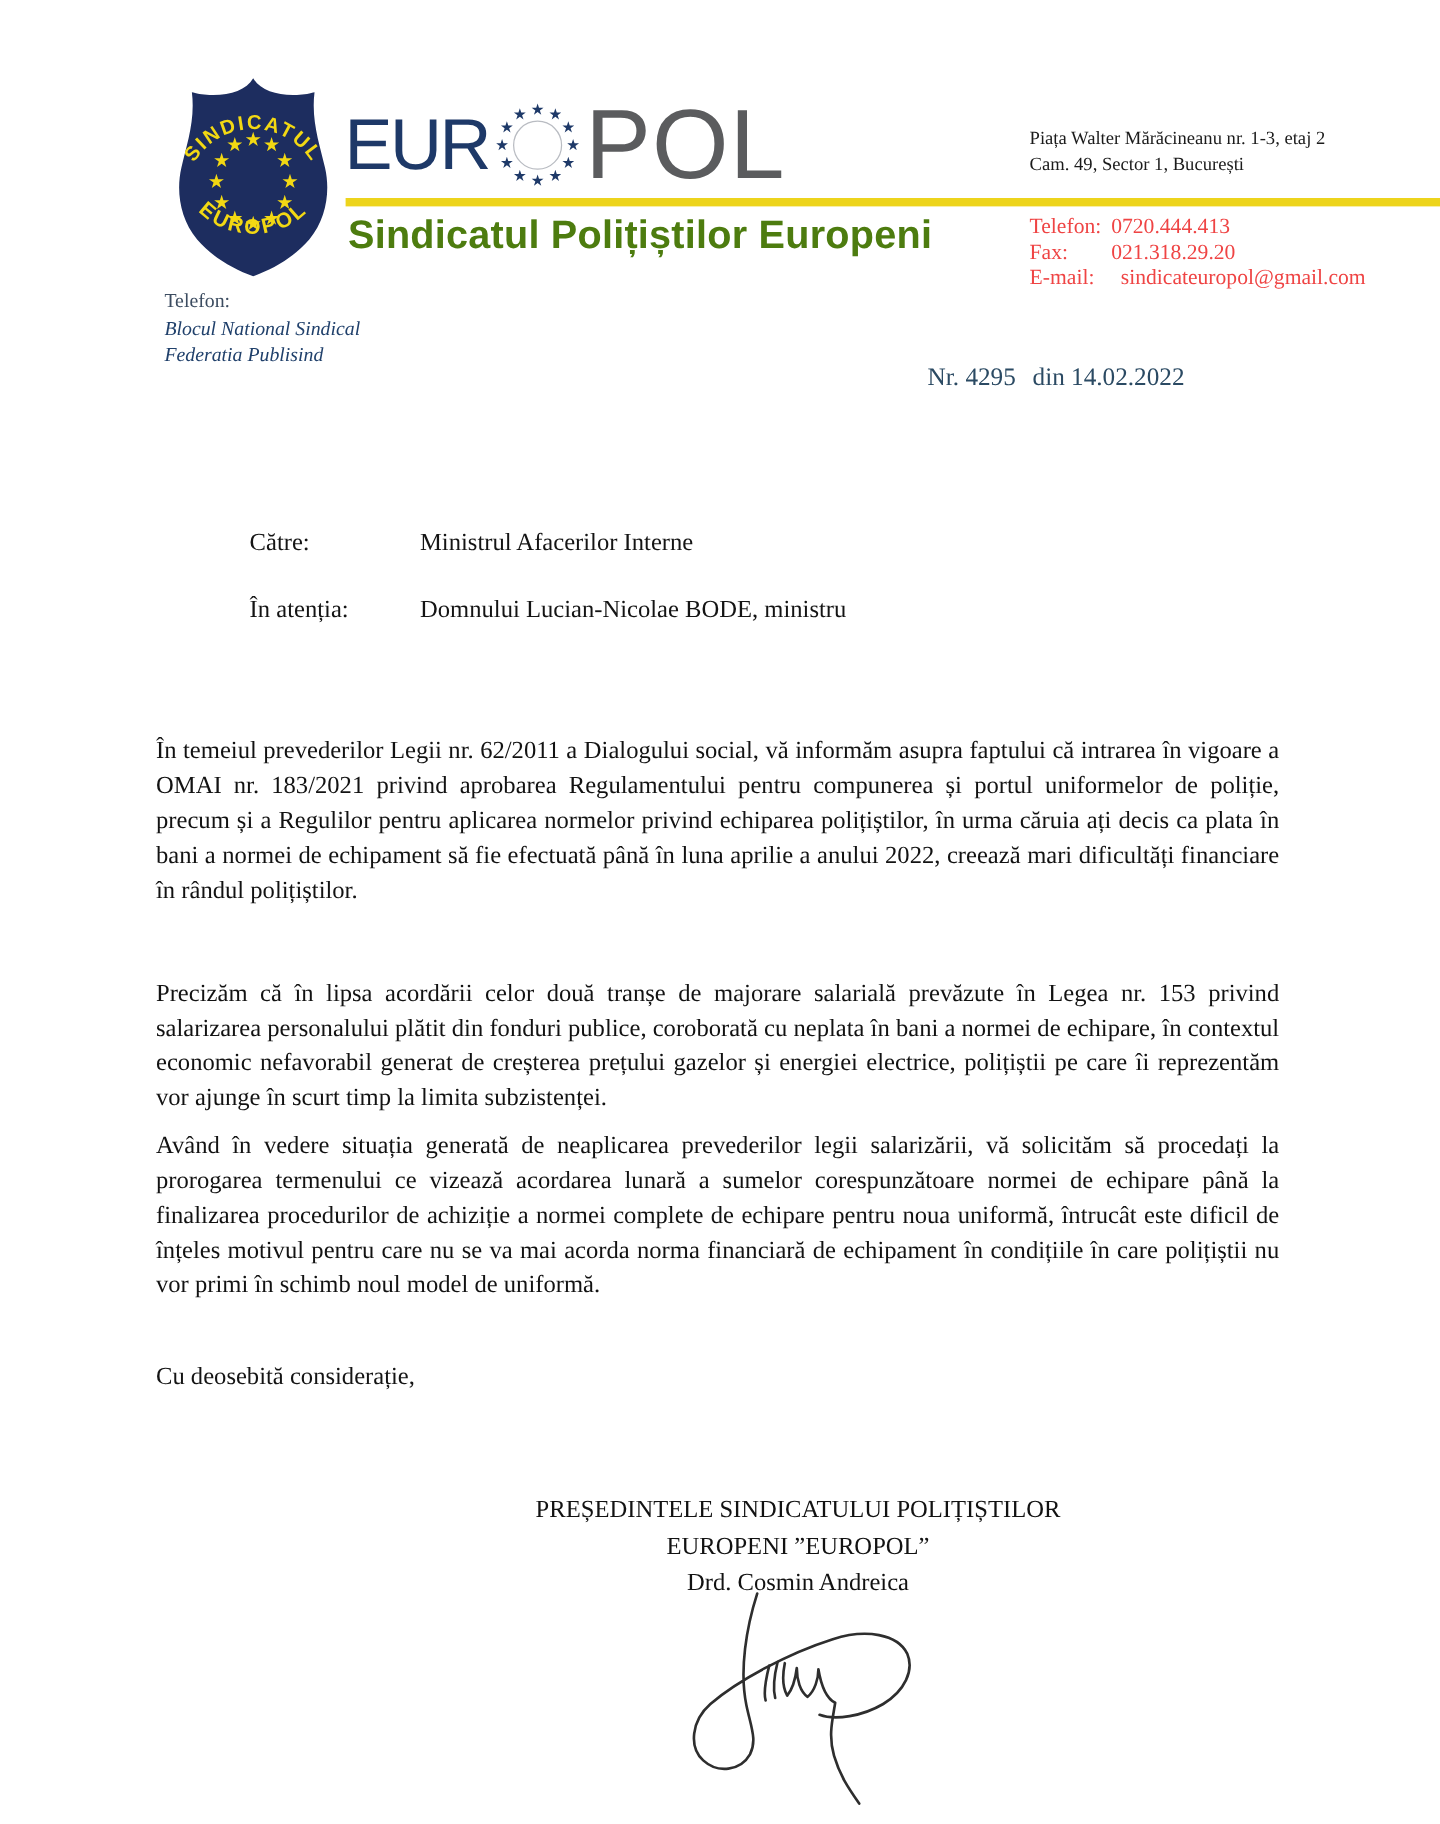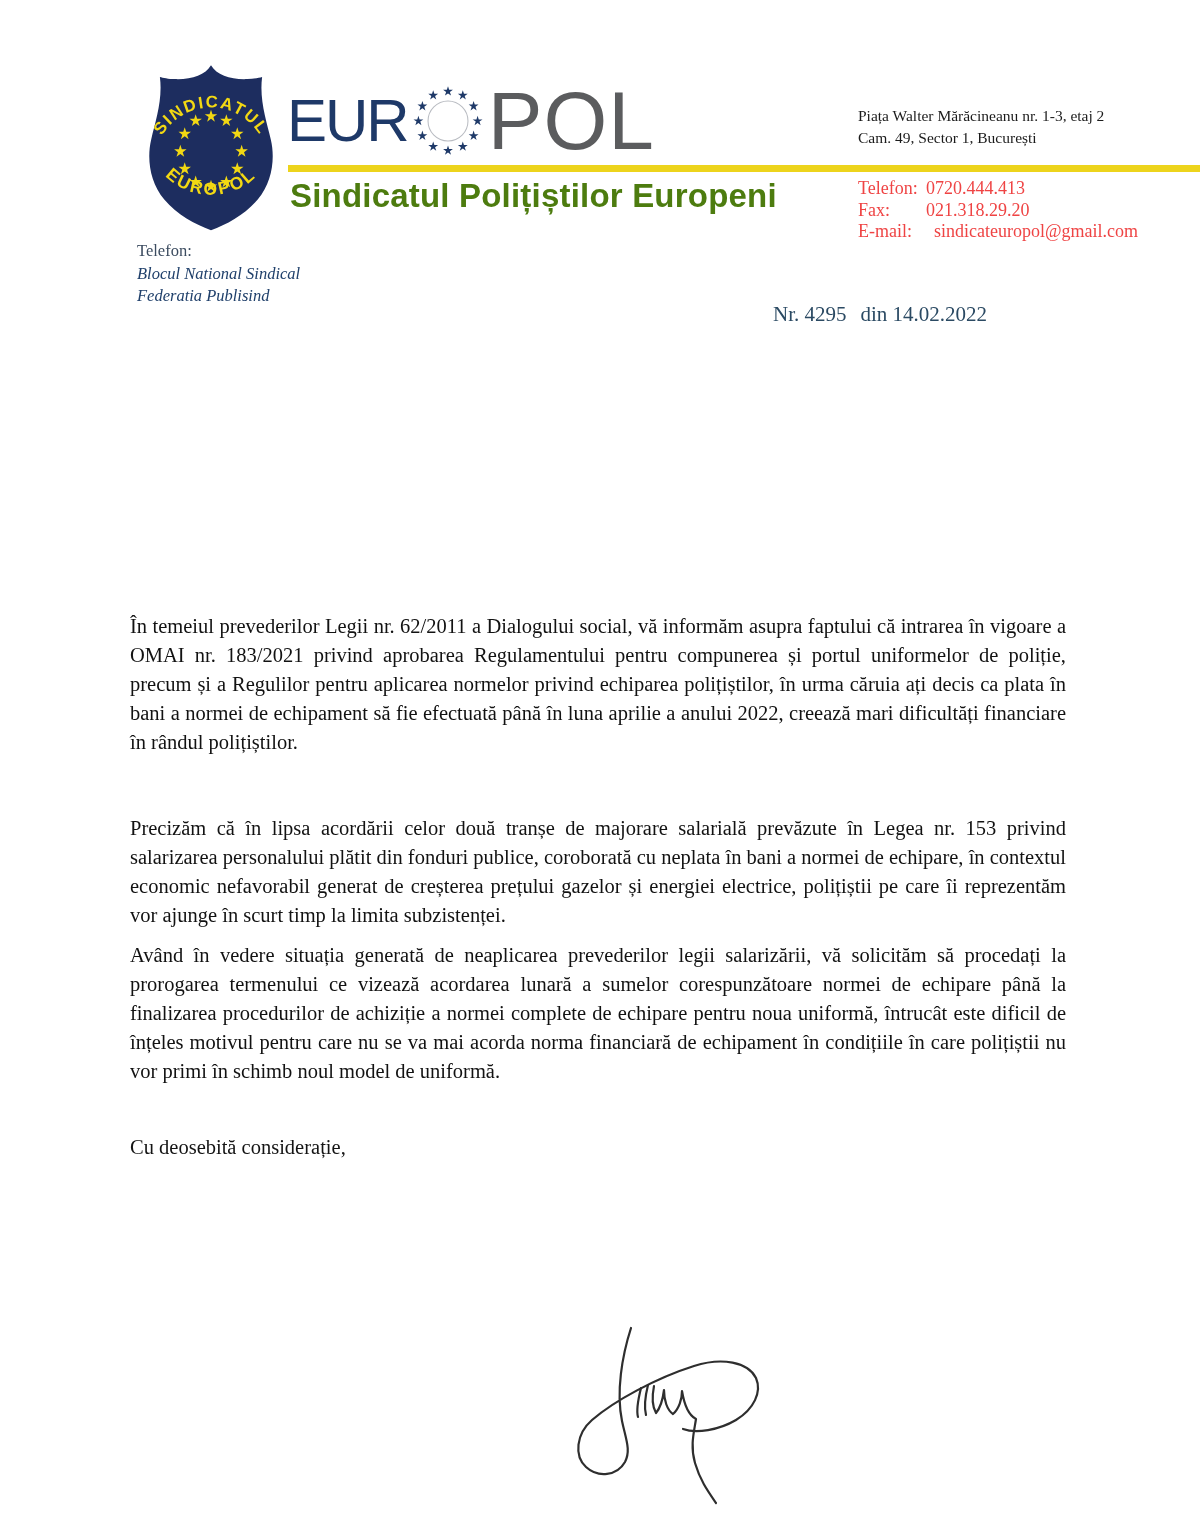--- a/index.html
+++ b/index.html
@@ -137,29 +137,44 @@
   <div class="affil">
     <div class="a-label">Telefon:</div>
     <div class="a-line">Blocul National Sindical</div>
     <div class="a-line">Federatia Publisind</div>
   </div>
 
   <div class="refline">
     <span>Nr. 4295</span><span class="gap"></span><span>din 14.02.2022</span>
   </div>
 
+  <div class="recip">
+    <div class="rrow">
+      <span class="rlbl">Către:</span>
+      <span class="rval">Ministrul Afacerilor Interne</span>
+    </div>
+    <div class="rrow">
+      <span class="rlbl">În atenția:</span>
+      <span class="rval">Domnului Lucian-Nicolae BODE, ministru</span>
+    </div>
+  </div>
 
   <p class="para p1"><span>În temeiul prevederilor Legii nr. 62/2011 a Dialogului social, vă informăm asupra faptului că intrarea în vigoare a OMAI nr. 183/2021 </span><span class="it">privind aprobarea Regulamentului pentru compunerea și portul uniformelor de poliție, precum și a Regulilor pentru aplicarea normelor privind echiparea polițiștilor,</span><span> în urma căruia ați decis ca plata în bani a normei de echipament să fie efectuată până în luna aprilie a anului 2022, creează mari dificultăți financiare în rândul polițiștilor.</span></p>
 
   <p class="para p2"><span>Precizăm că în lipsa acordării celor două tranșe de majorare salarială prevăzute în Legea nr. 153 </span><span class="it">privind salarizarea personalului plătit din fonduri publice, coroborată cu neplata în bani a normei de echipare,</span><span> în contextul economic nefavorabil generat de creșterea prețului gazelor și energiei electrice, polițiștii pe care îi reprezentăm vor ajunge în scurt timp la limita subzistenței.</span></p>
 
   <p class="para p3"><span>Având în vedere situația generată de neaplicarea prevederilor legii salarizării, vă solicităm să procedați la prorogarea termenului ce vizează acordarea lunară a sumelor corespunzătoare normei de echipare până la finalizarea procedurilor de achiziție a normei complete de echipare pentru noua uniformă, întrucât este dificil de înțeles motivul pentru care nu se va mai acorda norma financiară de echipament în condițiile în care polițiștii nu vor primi în schimb noul model de uniformă.</span></p>
 
   <div class="closing">Cu deosebită considerație,</div>
 
+  <div class="sigblock">
+    <div>PREȘEDINTELE SINDICATULUI POLIȚIȘTILOR</div>
+    <div>EUROPENI ”EUROPOL”</div>
+    <div>Drd. Cosmin Andreica</div>
+  </div>
 
   <svg class="handsig" viewBox="0 0 250 190" aria-hidden="true">
     <g fill="none" stroke="#2e2e2e" stroke-width="2.2" stroke-linecap="round" stroke-linejoin="round">
       <path d="M75,2 C66,30 60,66 66,95 C70,114 75,124 69,136 C61,150 42,152 30,141 C18,130 20,108 36,94 C58,75 100,52 138,40 C166,31 192,36 200,52 C206,66 198,83 180,94 C163,104 140,108 127,103"></path>
       <path d="M85,62 C82,74 80,84 82,91"></path>
       <path d="M92,59 C89,71 88,81 90,89"></path>
       <path d="M98,60 C96,70 96,80 100,87 C105,81 107,72 108,64 C108,74 111,84 117,88 C123,83 126,73 126,65 C128,77 132,89 140,93 C138,106 134,120 139,137 C144,154 151,164 160,177"></path>
     </g>
   </svg>
 

